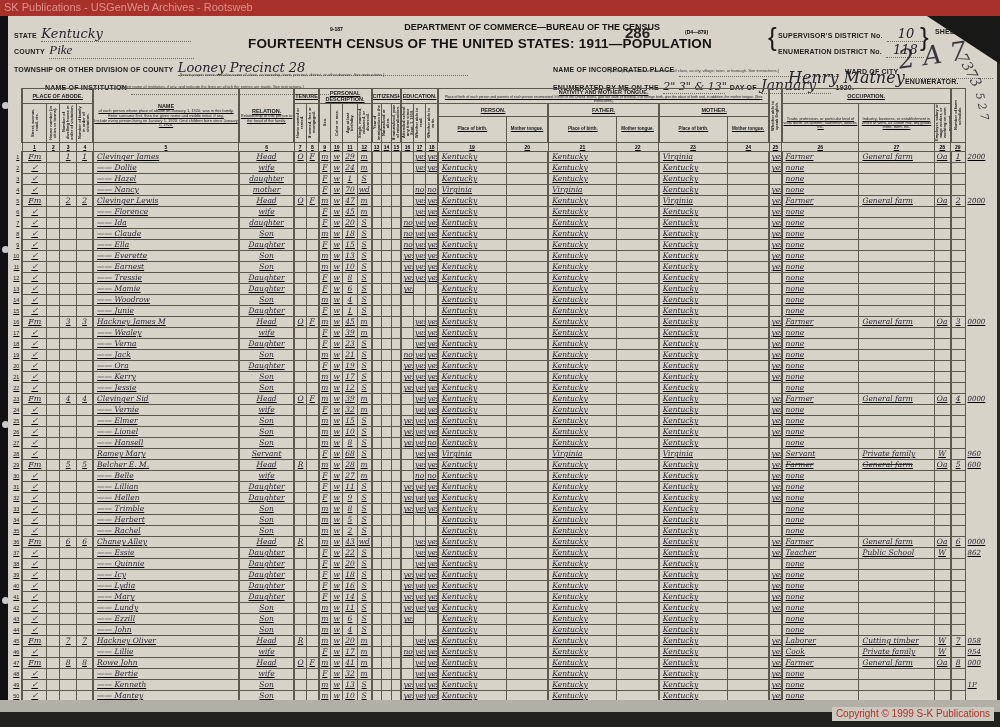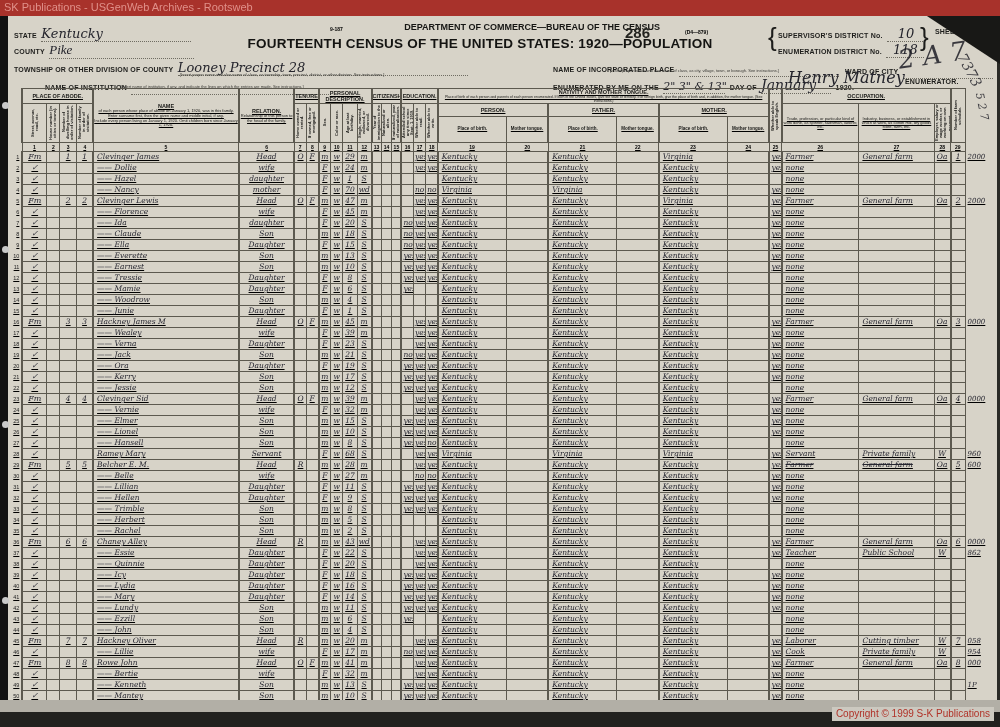--- a/index.html
+++ b/index.html
@@ -71,21 +71,21 @@
     </div>
     <div class="abs tiny" style="left:180px;top:56px;">[Insert proper name and also name of class, as township, town, precinct, district, or other division. See instructions.]</div>
     <div class="abs" style="left:45px;top:60px;">
       <span class="plbl">NAME OF INSTITUTION</span>
       <span class="dot" style="width:200px;">&nbsp;</span>
     </div>
     <div class="abs tiny" style="left:120px;top:68px;">[Insert name of institution, if any, and indicate the lines on which the entries are made. See instructions.]</div>
 
     <div class="abs" style="left:330px;top:10px;font-size:5px;font-weight:bold;">9-187</div>
     <div class="abs" style="left:300px;top:6px;width:360px;text-align:right;font-size:9px;font-weight:bold;color:#161614;">DEPARTMENT OF COMMERCE—BUREAU OF THE CENSUS</div>
-    <div class="abs" style="left:245px;top:20px;width:470px;text-align:center;font-size:13.5px;font-weight:bold;color:#141412;letter-spacing:.2px;">FOURTEENTH CENSUS OF THE UNITED STATES: 1920—POPULATION</div>
+    <div class="abs" style="left:245px;top:20px;width:470px;text-align:center;font-size:13.5px;font-weight:bold;color:#141412;letter-spacing:.2px;">FOURTEENTH CENSUS OF THE UNITED STATES: 1911—POPULATION</div>
     <div class="abs" style="left:625px;top:8px;font-size:15px;font-weight:bold;color:#23231f;">286</div>
     <div class="abs" style="left:685px;top:13px;font-size:5px;font-weight:bold;">(D4—879)</div>
 
     <div class="abs" style="left:553px;top:42px;">
       <span class="plbl">NAME OF INCORPORATED PLACE</span>
       <span class="dot" style="width:160px;">&nbsp;</span>
     </div>
     <div class="abs tiny" style="left:610px;top:52px;">[Insert proper name and also name of class, as city, village, town, or borough. See instructions.]</div>
 
     <div class="abs" style="left:553px;top:60px;">

